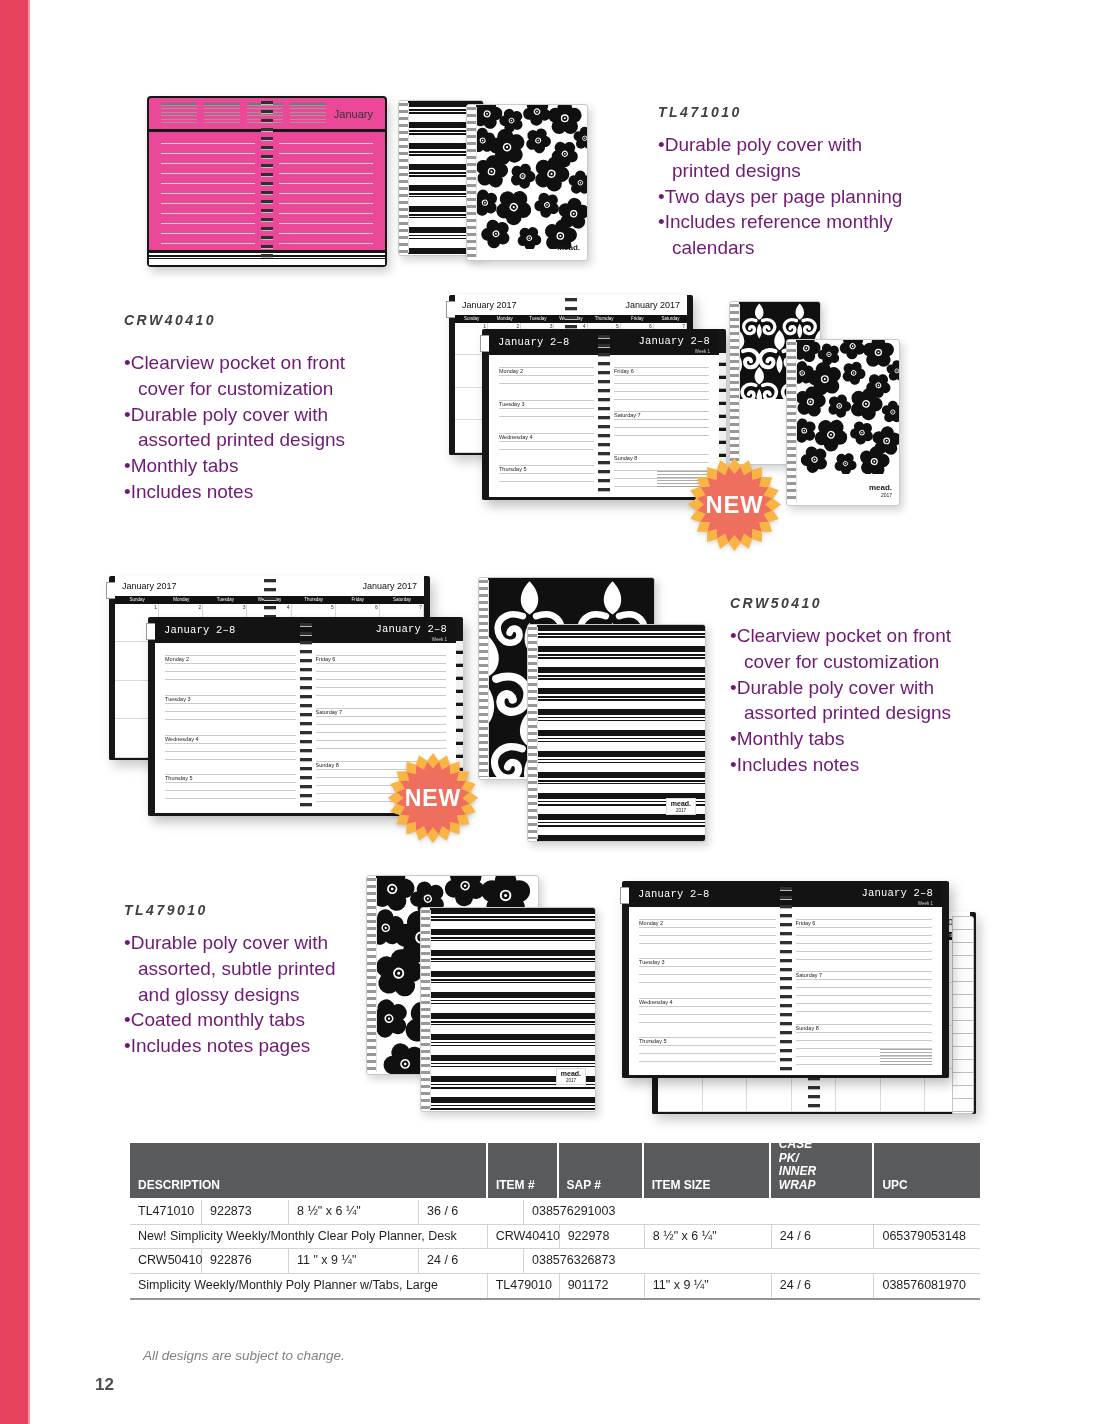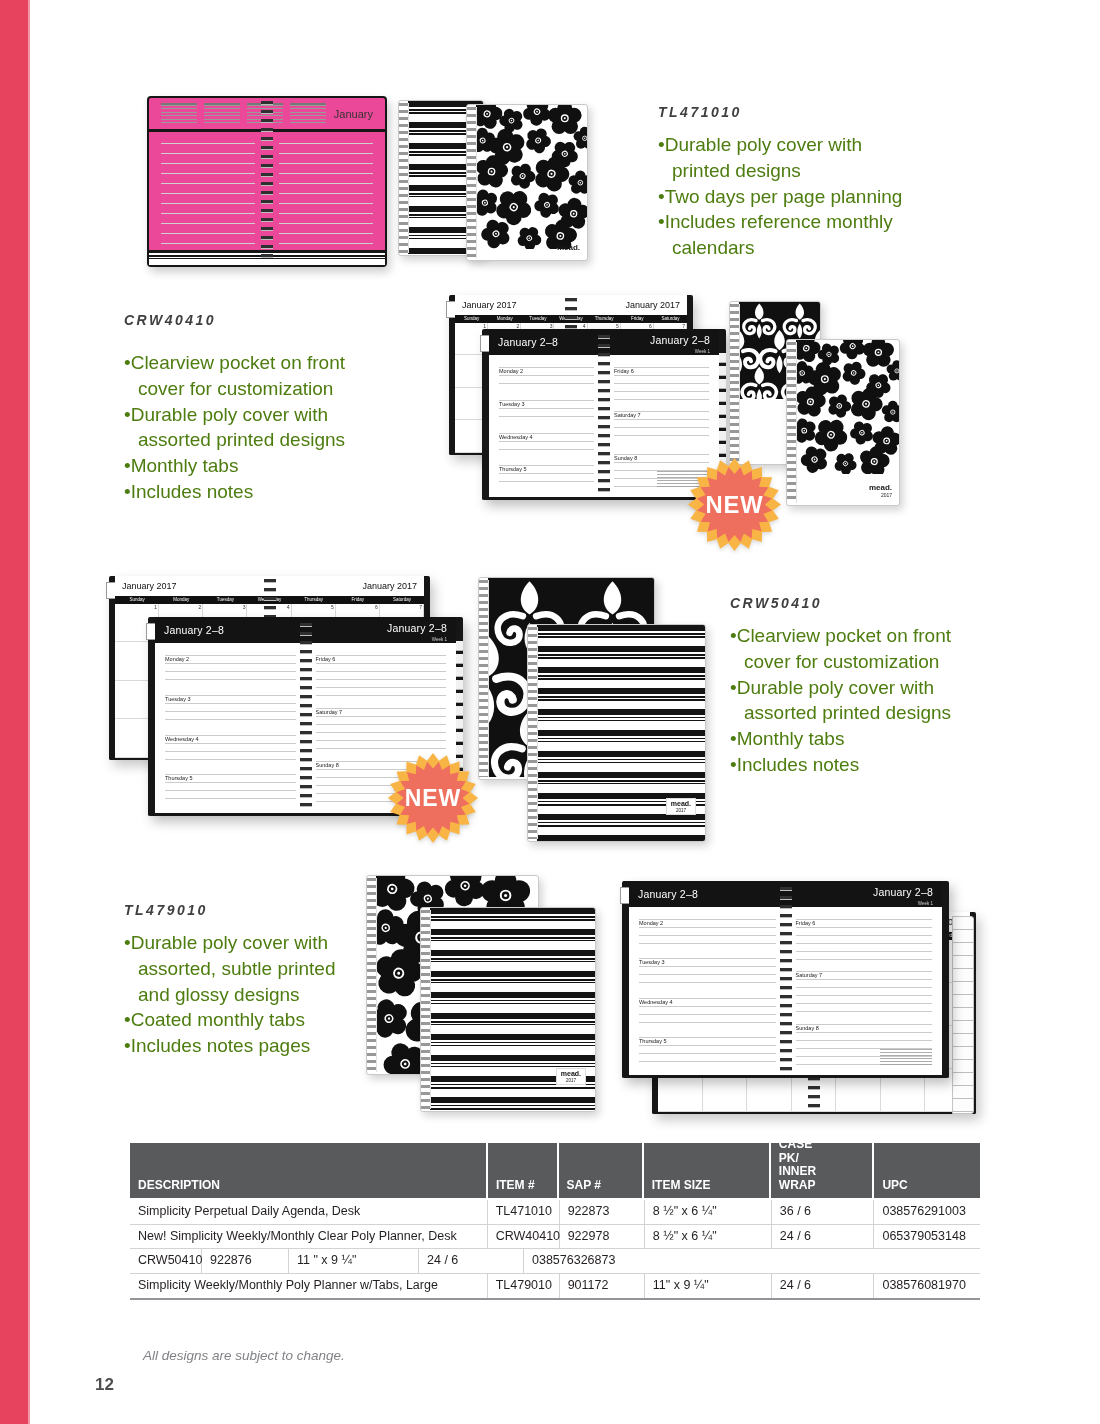--- a/index.html
+++ b/index.html
@@ -5,36 +5,36 @@
   html,body { margin:0; padding:0; background:#fff; }
   .page { position:relative; width:1100px; height:1424px; background:#fff; overflow:hidden;
           font-family:"Liberation Sans", sans-serif; color:#231f20; }
   .abs { position:absolute; }
 
   
   .accent-stripe { left:0; top:0; width:30px; height:1424px; border-right:2px solid rgba(255,255,255,.45); box-sizing:border-box; }
 
   
   .pinfo .sku { font-style:italic; font-weight:bold; font-size:14px; letter-spacing:2.5px; color:#3f3f41; margin-bottom:12px; }
-  .bullets { list-style:none; margin:0; padding:0; font-size:19px; line-height:1.36; color:#4d7c0f; }
+  .bullets { list-style:none; margin:0; padding:0; font-size:19px; line-height:1.36; color:#701a75; }
   .bullets li { padding-left:14px; text-indent:-14px; }
   .bullets li::before { content:"\2022 "; }
 
   
   .spread { position:absolute; background:#fff; border-radius:2px; }
   .coil { position:absolute; left:50%; width:12px; margin-left:-6px; top:3px; bottom:3px;
           background:repeating-linear-gradient(180deg,#2f2f2f 0 3px,#bdbdbd 3px 4px,transparent 4px 9px); }
   .corner-tab { position:absolute; left:-9px; top:6px; width:8px; height:15px; background:#fff; border:1px solid #9a9a9a; border-right:none; }
 
   
   .weekly { border-left:7px solid #161616; border-right:7px solid #161616; border-bottom:3px solid #161616;
             box-shadow:4px 6px 12px rgba(0,0,0,.25); }
   .wk-head { position:absolute; top:0; left:0; right:0; height:26px; background:#131313; color:#fff;
              display:flex; justify-content:space-between; align-items:center; padding:0 9px; box-sizing:border-box; }
-  .wk-title { font-size:10.5px; letter-spacing:.2px; }
+  .wk-title { font-size:10.5px; letter-spacing:.2px;font-family:Liberation Mono, monospace; }
   .wk-rt { text-align:right; }
   .wk-sub { display:block; font-size:4.5px; color:#cfcfcf; margin-top:1px; }
   .wk-body { position:absolute; top:26px; left:0; right:0; bottom:0; display:flex; }
   .wk-page { flex:1; display:flex; flex-direction:column; padding:4px 10px 7px 10px; box-sizing:border-box; position:relative; }
   .dayblock { flex:1; position:relative; }
   .daylab { font-size:5.5px; color:#222; }
   .dlines { position:absolute; left:0; right:0; top:8px; bottom:3px;
             background:repeating-linear-gradient(180deg,#cbcbcb 0 1px,transparent 1px 8px); }
   .wk-minical { position:absolute; right:10px; bottom:8px; width:52px; height:18px; opacity:.85;
                 background:repeating-linear-gradient(180deg,#9f9f9f 0 1px,transparent 1px 3px); }
@@ -96,21 +96,21 @@
   .spec-table { position:absolute; left:130px; top:1143px; width:850px; font-size:12.5px; }
   .thead { display:flex; background:#595a5c; color:#fff; font-weight:bold; font-size:12px;
            height:57px; box-sizing:border-box; border-bottom:2px solid #fff; }
   .th { display:flex; align-items:flex-end; padding:5px 8px; box-sizing:border-box; border-right:2px solid #fff; line-height:1.15; }
   .th:last-child { border-right:none; }
   .tr { display:flex; border-bottom:1px solid #d1d3d4; }
   .tr:last-child { border-bottom:2px solid #939598; }
   .td { padding:4px 8px; box-sizing:border-box; border-right:1px solid #d1d3d4; line-height:1.25; }
   .td:last-child { border-right:none; }
   .c1 { width:367px; } .c2 { width:72px; } .c3 { width:87px; } .c4 { width:130px; } .c5 { width:105px; } .c6 { width:108px; }
-  .th.c5 { padding-right:38px; }
+  .th.c5 { padding-right:38px;font-style:italic; }
 
   
   .page-number { font-size:17px; font-weight:bold; color:#4d4e50; }
   .footer-note { font-size:13.5px; font-style:italic; color:#808285; }
 </style>
 </head>
 <body>
 
 <svg width="0" height="0" style="position:absolute" aria-hidden="true">
   <defs>
@@ -487,21 +487,20 @@
   <div class="spec-table">
     <div class="thead">
       <div class="th c1">DESCRIPTION</div>
       <div class="th c2">ITEM #</div>
       <div class="th c3">SAP #</div>
       <div class="th c4">ITEM SIZE</div>
       <div class="th c5">CASE PK/ INNER WRAP</div>
       <div class="th c6">UPC</div>
     </div>
     <div class="tr">
-      <div class="td c1">Simplicity Perpetual Daily Agenda, Desk</div>
       <div class="td c2">TL471010</div>
       <div class="td c3">922873</div>
       <div class="td c4">8 ½" x 6 ¼"</div>
       <div class="td c5">36 / 6</div>
       <div class="td c6">038576291003</div>
     </div>
     <div class="tr">
       <div class="td c1">New! Simplicity Weekly/Monthly Clear Poly Planner, Desk</div>
       <div class="td c2">CRW40410</div>
       <div class="td c3">922978</div>

